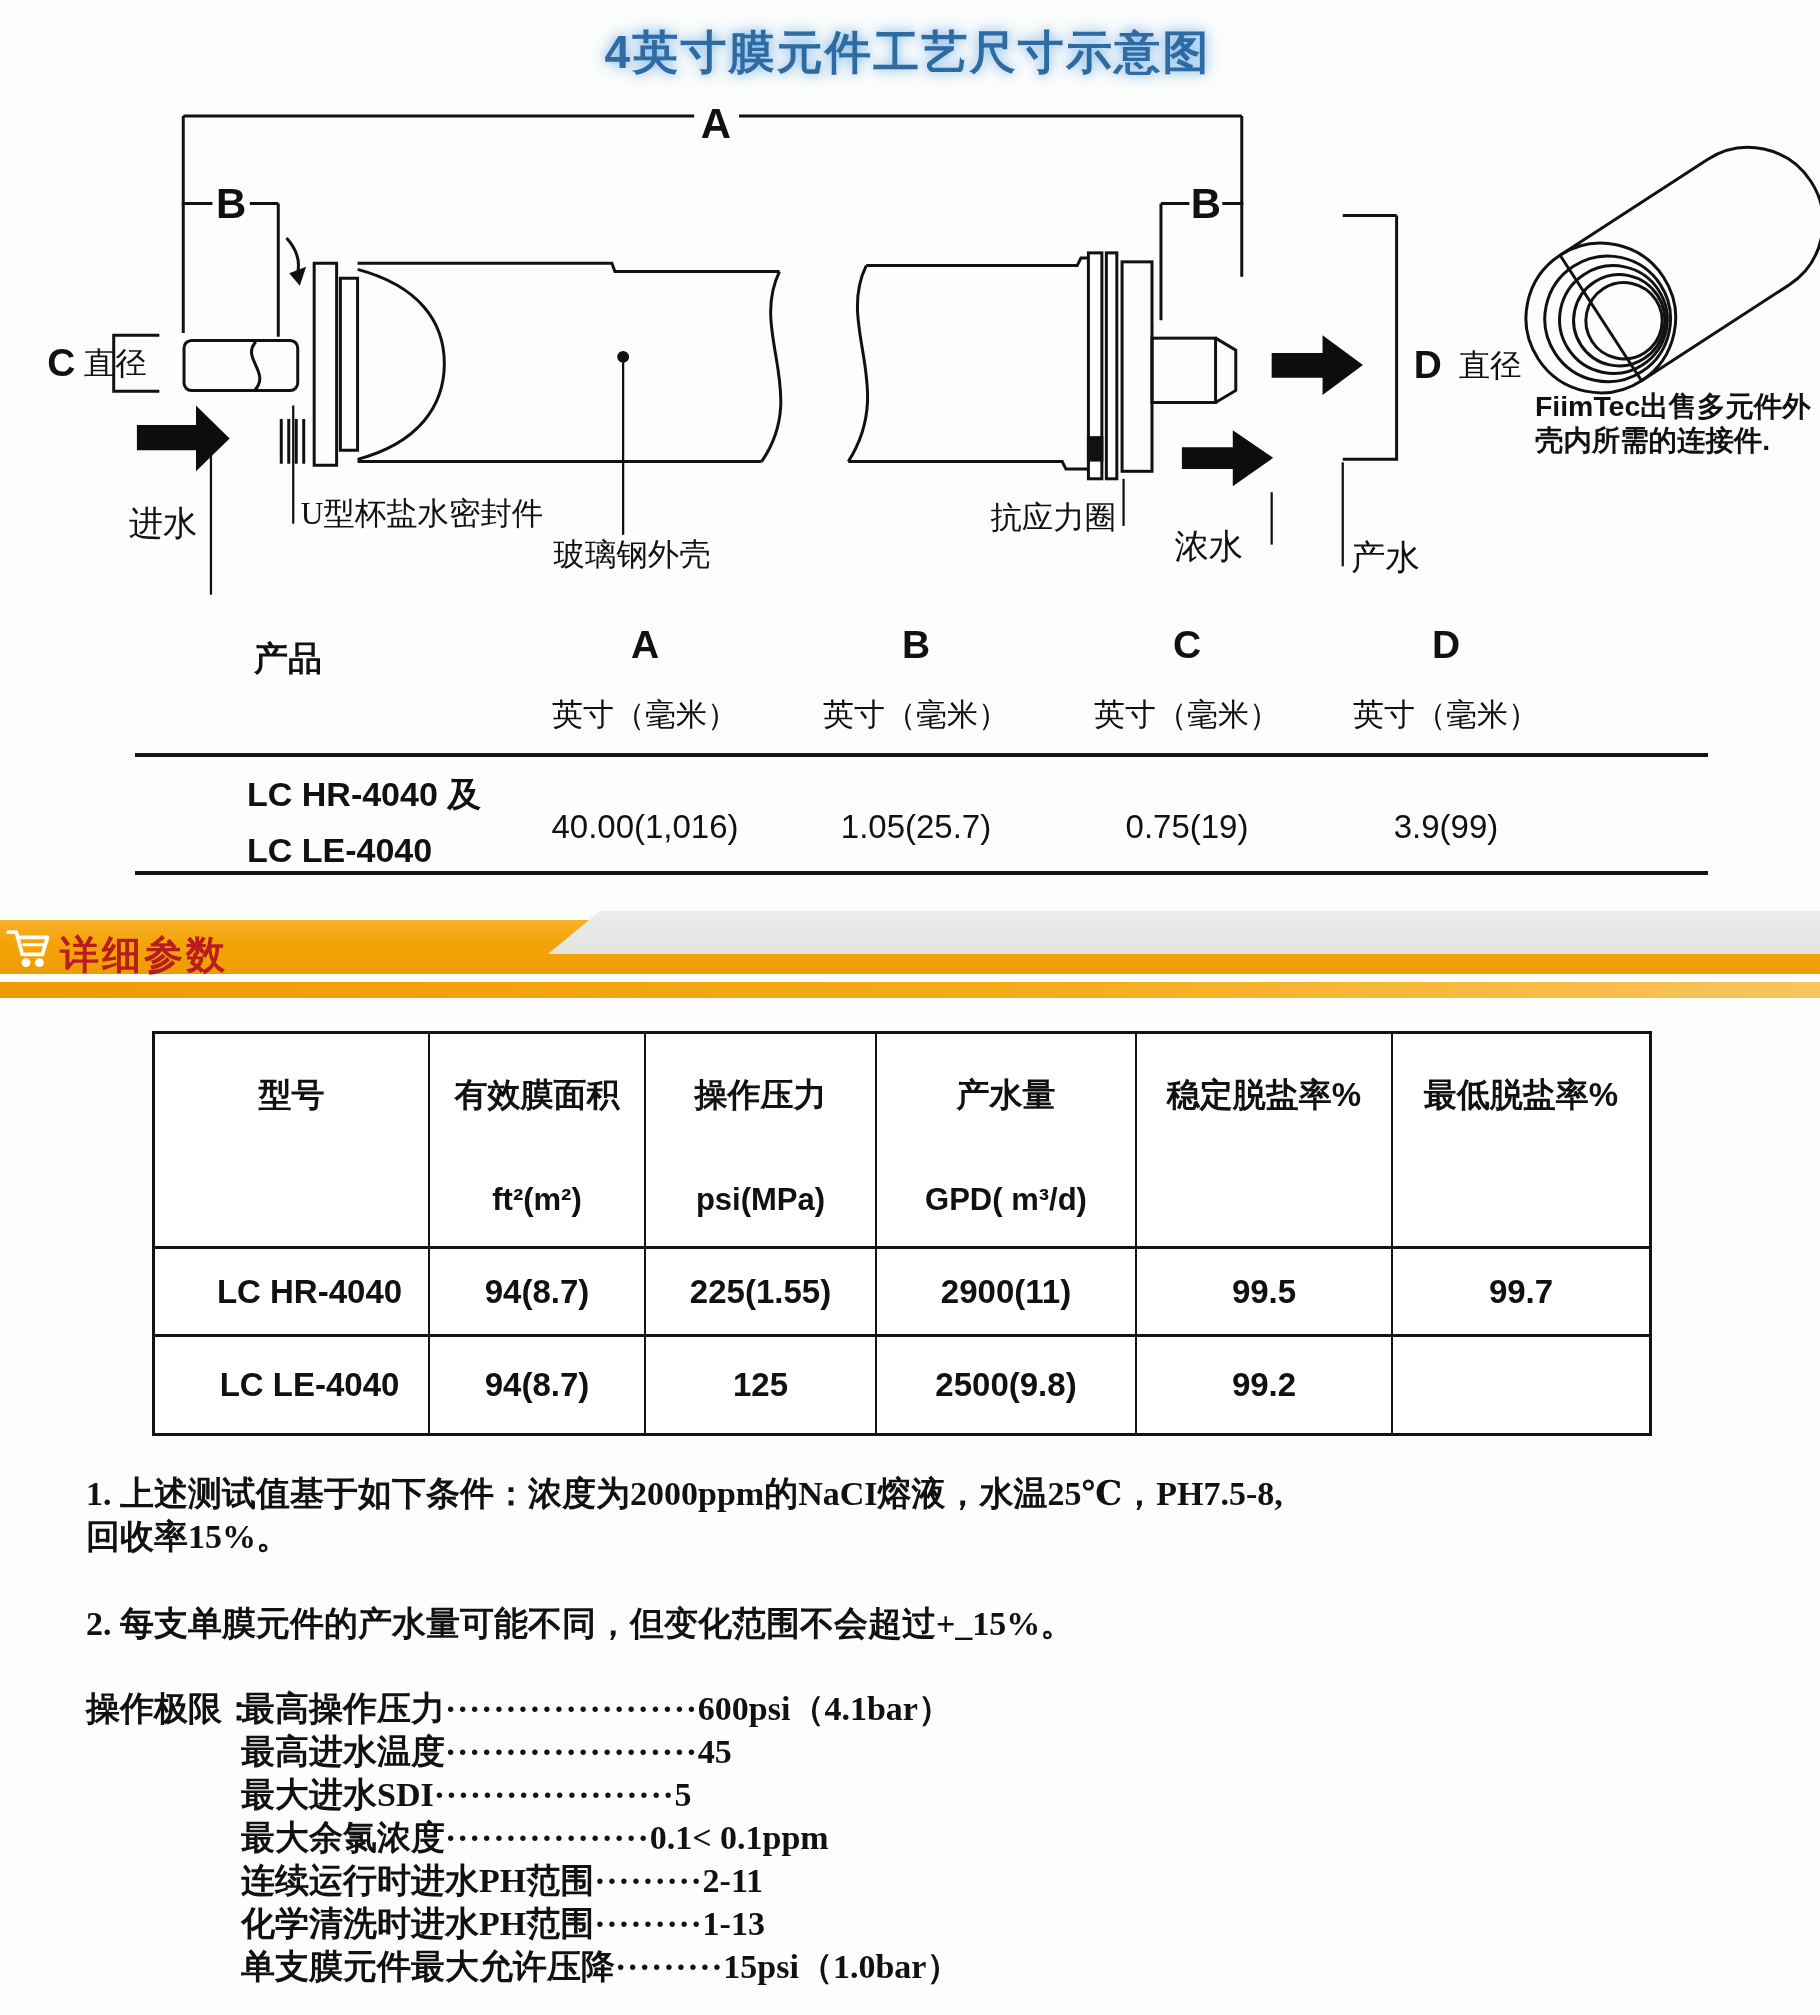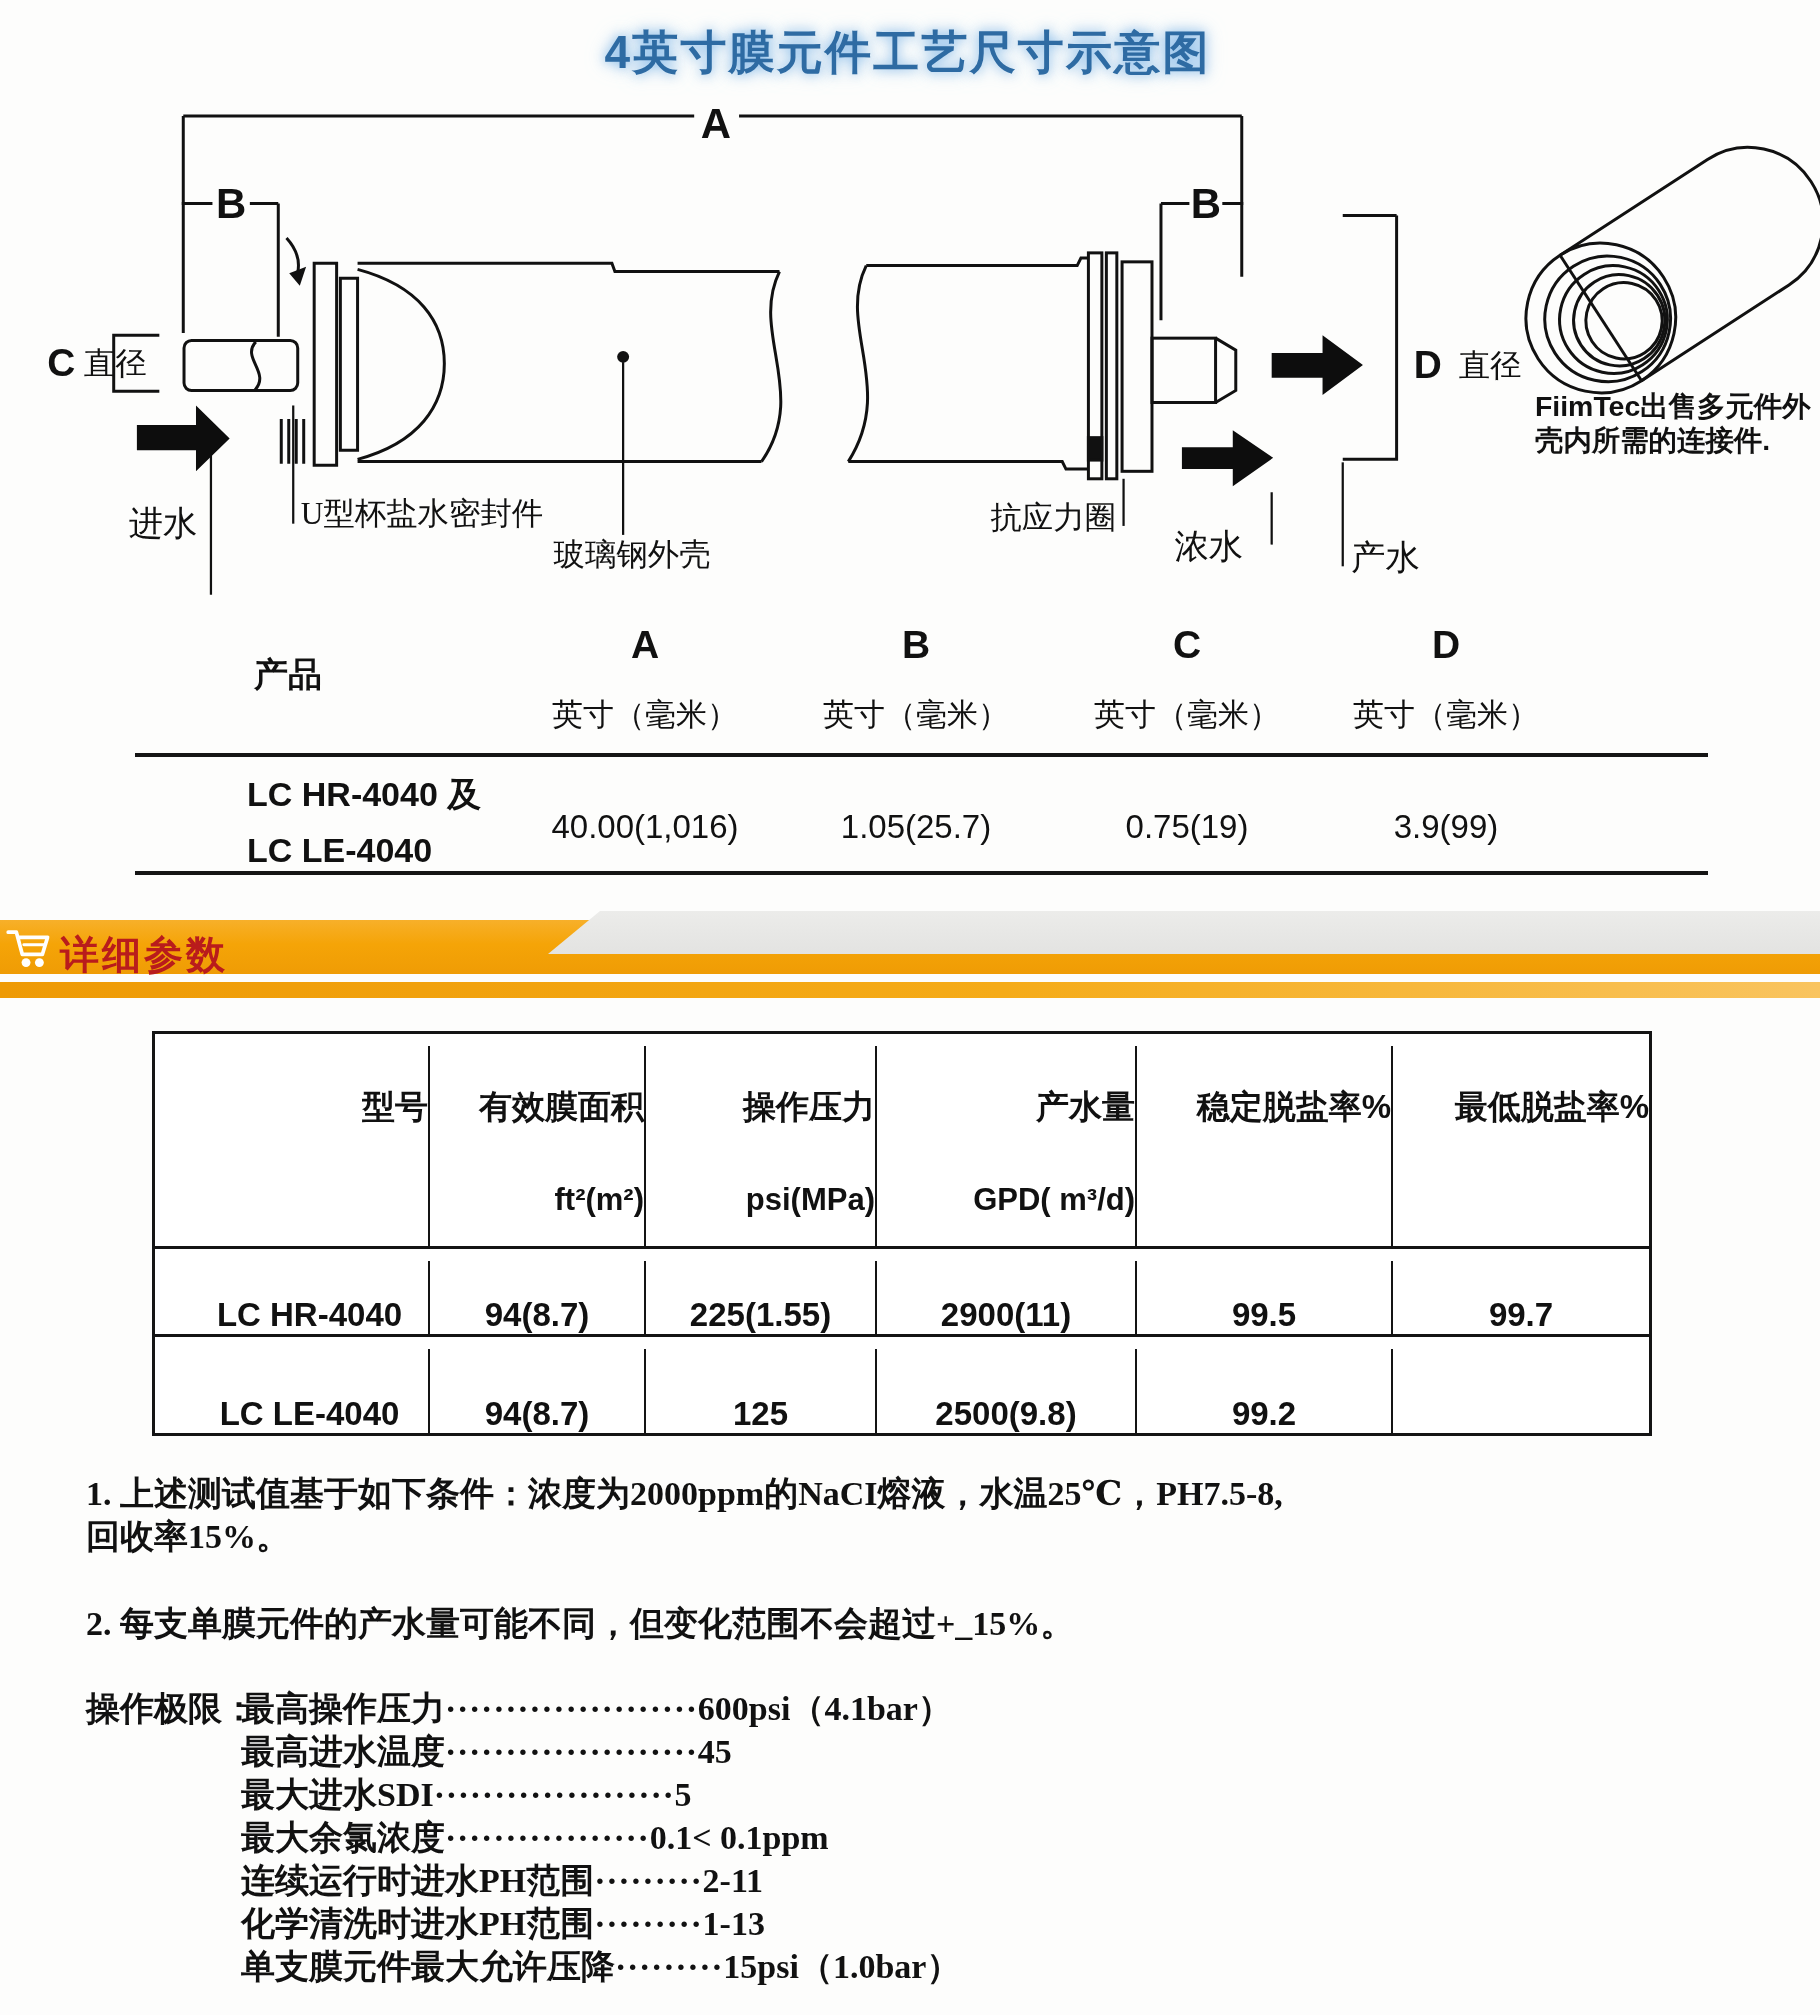--- a/index.html
+++ b/index.html
@@ -27,21 +27,21 @@
     background:linear-gradient(180deg,#ececea,#e3e3e1);
     clip-path:polygon(52px 0,100% 0,100% 100%,0 100%);}
   #banner-label{left:60px;top:928px;font-size:39px;font-weight:bold;color:#b91c1c;letter-spacing:3px;}
   #banner-strip{left:0;top:982px;width:1820px;height:15.7px;
     background:linear-gradient(90deg,#ee9a05,#f5ab18 55%,#f9c45f);}
   
   #param-table{left:152px;top:1031px;display:grid;
     grid-template-columns:275px 216px 231px 260px 256px 256px;
     grid-template-rows:215px 88px 96px;
     border:3.7px solid #141414;background:#fff;}
-  #param-table .cell{border-right:2.2px solid #141414;display:flex;align-items:flex-end;justify-content:center;margin-top:12px;}
+  #param-table .cell{border-right:2.2px solid #141414;display:flex;align-items:center;justify-content:center;}
   #param-table .cell:nth-child(6n){border-right:none;}
   #param-table .hcell{flex-direction:column;justify-content:space-between;
     padding:39px 0 28.4px 0;box-sizing:border-box;border-bottom:3.7px solid #141414;}
   #param-table .r1{border-bottom:3.7px solid #141414;}
   #param-table .hname{font-size:33px;font-weight:bold;}
   #param-table .hunit{font-size:31px;font-weight:bold;min-height:34px;}
   #param-table .dval{font-size:33px;font-weight:bold;}
   #param-table .dmodel{font-size:33px;font-weight:bold;padding-left:36px;}
   
   .note{font-size:34px;font-weight:bold;font-family:"Liberation Serif","DejaVu Serif",serif;line-height:42px;}
@@ -143,21 +143,21 @@
   <text x="845" y="755" text-anchor="middle" class="dialabel">玻璃钢外壳</text>
   <text x="1492" y="706" text-anchor="end" class="dialabel">抗应力圈</text>
   <text x="1570" y="746" class="dialabel" style="font-size:46px">浓水</text>
   <text x="1806" y="760" class="dialabel" style="font-size:46px">产水</text>
 
   <text x="2052" y="556" class="diacap">FiimTec出售多元件外</text>
   <text x="2052" y="602" class="diacap">壳内所需的连接件.</text>
 </svg>
 
 <div>
-  <div class="abs dt-prod" style="left:254px;top:652px;">产品</div>
+  <div class="abs dt-prod" style="left:254px;top:636px;">产品</div>
   <div class="abs ctr dt-letter" style="left:645px;top:623px;">A</div>
   <div class="abs ctr dt-letter" style="left:916px;top:623px;">B</div>
   <div class="abs ctr dt-letter" style="left:1187px;top:623px;">C</div>
   <div class="abs ctr dt-letter" style="left:1446px;top:623px;">D</div>
   <div class="abs ctr dt-unit" style="left:645px;top:694px;">英寸（毫米）</div>
   <div class="abs ctr dt-unit" style="left:916px;top:694px;">英寸（毫米）</div>
   <div class="abs ctr dt-unit" style="left:1187px;top:694px;">英寸（毫米）</div>
   <div class="abs ctr dt-unit" style="left:1446px;top:694px;">英寸（毫米）</div>
   <div class="abs dt-line" style="left:135px;top:753px;width:1573px;"></div>
   <div class="abs dt-model" style="left:247px;top:772px;">LC HR-4040 及</div>

